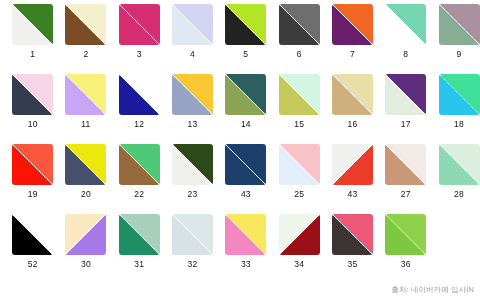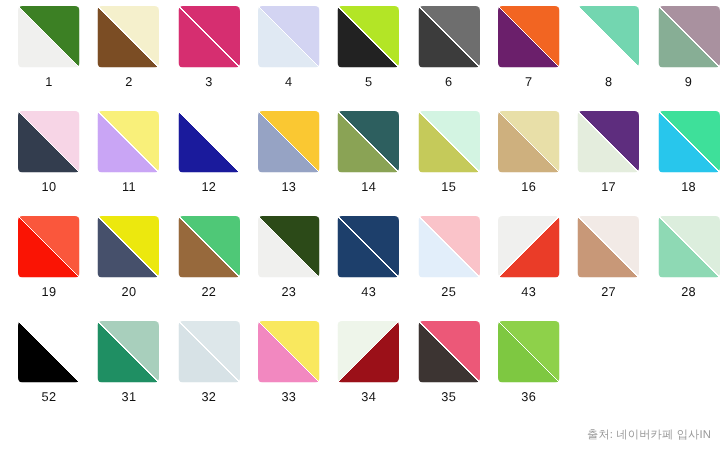--- a/index.html
+++ b/index.html
@@ -221,20 +221,26 @@
       <div class="label">28</div>
     </div>
     <div class="cell">
       <div class="swatch">
         <div class="tri" style="background: linear-gradient(45deg, rgb(0, 0, 0) 0%, rgb(0, 0, 0) 49.2%, rgb(255, 255, 255) 49.2%, rgb(255, 255, 255) 50.8%, rgb(255, 255, 255) 50.8%, rgb(255, 255, 255) 100%);"></div>
       </div>
       <div class="label">52</div>
     </div>
     <div class="cell">
       <div class="swatch">
+        <div class="tri" style="background: linear-gradient(135deg, rgb(250, 232, 192) 0%, rgb(250, 232, 192) 49.2%, rgb(255, 255, 255) 49.2%, rgb(255, 255, 255) 50.8%, rgb(168, 122, 232) 50.8%, rgb(168, 122, 232) 100%);"></div>
+      </div>
+      <div class="label">30</div>
+    </div>
+    <div class="cell">
+      <div class="swatch">
         <div class="tri" style="background: linear-gradient(45deg, rgb(31, 143, 99) 0%, rgb(31, 143, 99) 49.2%, rgb(255, 255, 255) 49.2%, rgb(255, 255, 255) 50.8%, rgb(168, 207, 188) 50.8%, rgb(168, 207, 188) 100%);"></div>
       </div>
       <div class="label">31</div>
     </div>
     <div class="cell">
       <div class="swatch">
         <div class="tri" style="background: linear-gradient(45deg, rgb(215, 226, 230) 0%, rgb(215, 226, 230) 49.2%, rgb(255, 255, 255) 49.2%, rgb(255, 255, 255) 50.8%, rgb(221, 231, 234) 50.8%, rgb(221, 231, 234) 100%);"></div>
       </div>
       <div class="label">32</div>
     </div>

